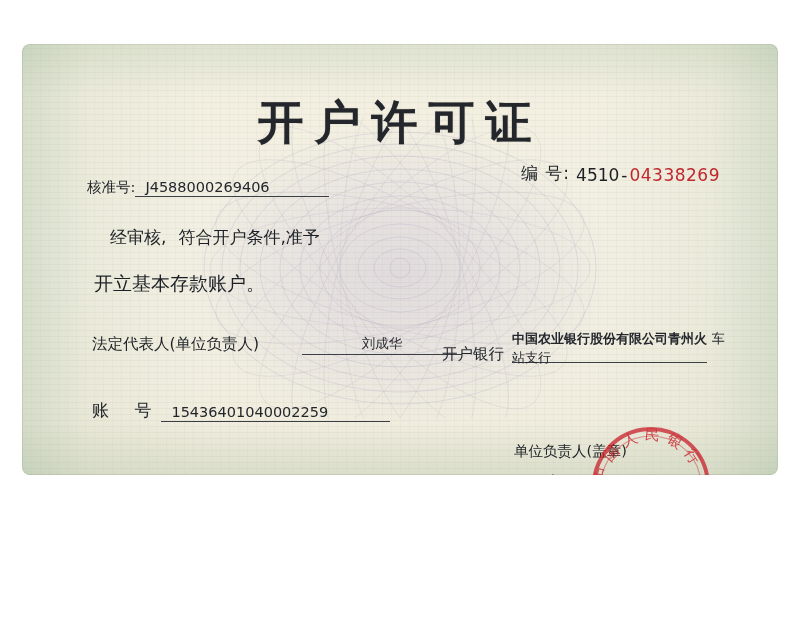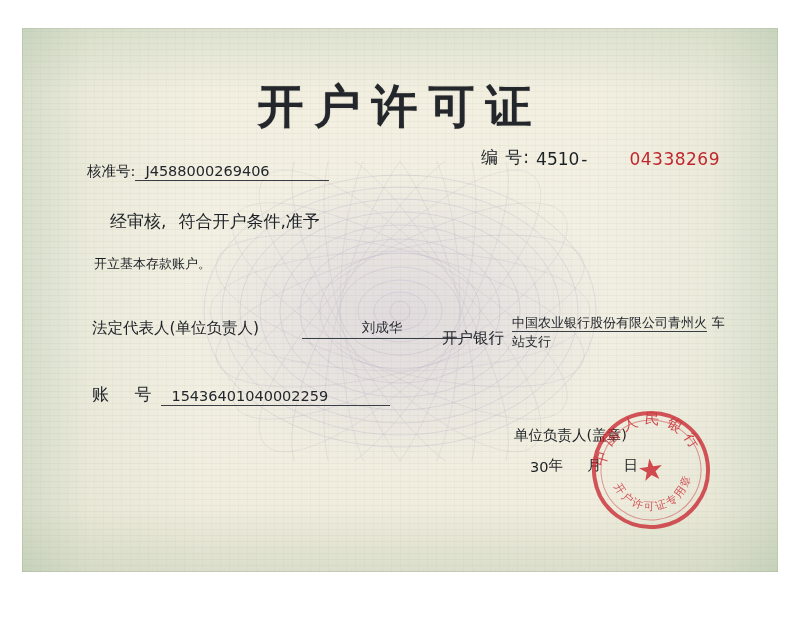--- a/index.html
+++ b/index.html
@@ -19,28 +19,29 @@
     position: relative;
     width: 800px;
     height: 620px;
     background: #ffffff;
   }
 
   
   #certificate {
     position: absolute;
     left: 22px;
-    top: 28px;
+    top: 44px;
     width: 756px;
-    height: 544px;
+    height: 431px;
     background:
       radial-gradient(ellipse 300px 210px at 50% 53%, rgba(198,186,214,0.40) 0%, rgba(206,196,220,0.22) 45%, rgba(255,255,255,0) 72%),
       linear-gradient(180deg, #f2efe0 0%, #f3f0e2 18%, #f2f0e3 50%, #f1eee0 82%, #eeeada 100%);
     box-shadow: inset 0 0 0 1px rgba(160,155,120,0.25);
     overflow: hidden;
+    border-radius: 8px;
   }
 
   
   #certificate::before {
     content: "";
     position: absolute;
     left: 0; top: 0; right: 0; bottom: 0;
     background-image:
       repeating-linear-gradient(0deg,
         rgba(140,150,120,0.085) 0px,
@@ -151,35 +152,34 @@
   
   #row-serial { right: 58px; top: 118px; }
   #serial-label { font-size: 17px; letter-spacing: 1px; color: #1d2126; }
   #serial-prefix { font-size: 17px; margin-left: 6px; color: #1d2126; }
   #serial-dash { font-size: 17px; margin: 0 2px; color: #1d2126; }
   #serial-number {
     font-size: 17px;
     color: #c1272d;
     letter-spacing: 0.5px;
     font-weight: normal;
-    margin-left: 40px;
   }
 
   
   #row-body1 { left: 88px; top: 182px; }
   #row-body1 .lbl { font-size: 17px; }
   #company-name {
     width: 292px;
     font-size: 13.5px;
     margin: 0 4px 0 6px;
   }
   #row-body1 .tail { font-size: 17px; margin-left: 12px; }
 
   #row-body2 { left: 72px; top: 227px; }
-  #row-body2 .lbl { font-size: 13px; }
+  #row-body2 .lbl { font-size: 19px; }
 
   
   #row-legal { left: 70px; top: 290px; gap: 39px; }
   #row-legal .lbl { font-size: 15.5px; }
   #legal-name {
     width: 148px;
     margin-left: 4px;
   }
 
   
@@ -191,22 +191,23 @@
   }
   #bank-value-wrap {
     margin-left: 8px;
     width: 215px;
   }
   #bank-line1 {
     border-bottom: 1px solid #3a3f46;
     font-size: 13px;
     color: #23272c;
     line-height: 17px;
-    padding-bottom: 1px;
+    padding-bottom: 16px;
     white-space: nowrap;
+    font-weight: bold;
   }
   #bank-line2 {
     font-size: 13px;
     color: #23272c;
     line-height: 18px;
     padding-top: 1px;
   }
 
   
   #row-account { left: 70px; top: 355px; }

